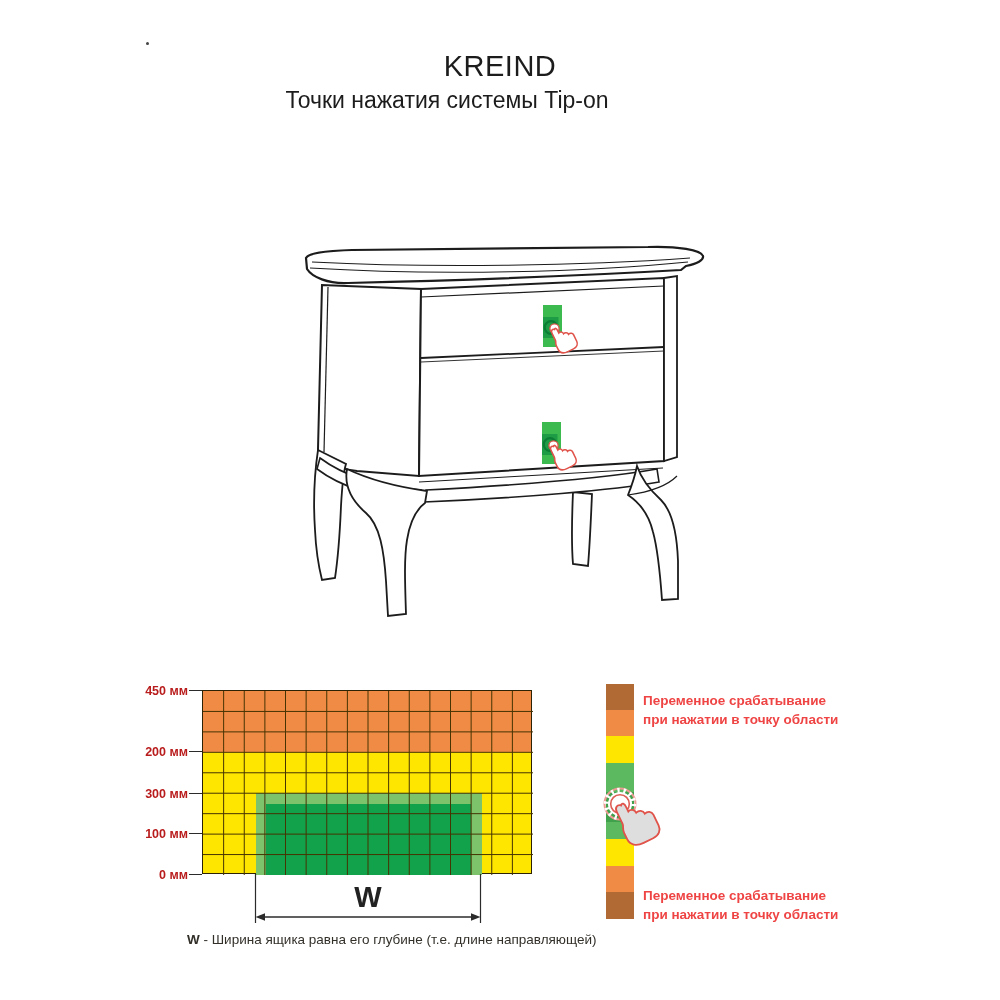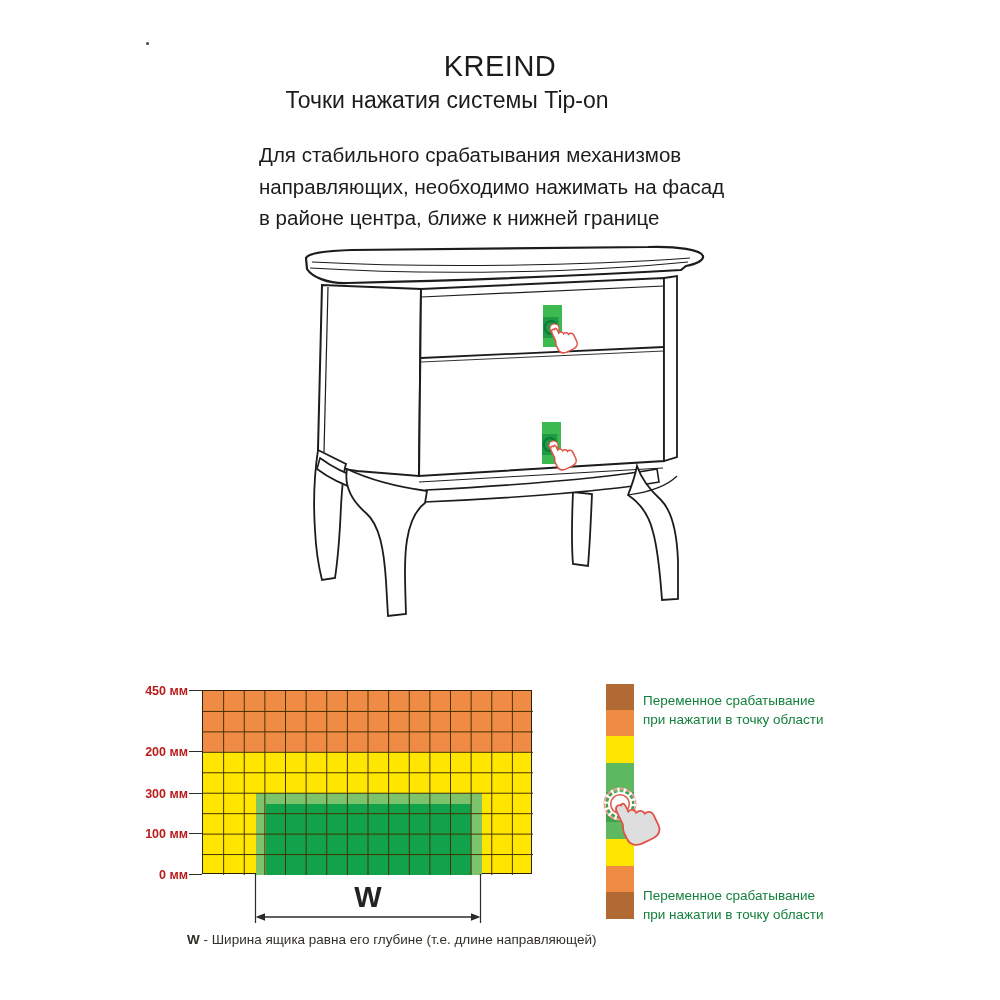--- a/index.html
+++ b/index.html
@@ -27,44 +27,39 @@
   .axis-row span{display:inline-block;width:48px;text-align:right;vertical-align:middle;}
   .axis-row i{display:inline-block;width:13px;height:1.5px;background:#2b2b2b;vertical-align:middle;margin-left:1px;}
 
   .w-label{position:absolute;left:255px;top:881px;width:226px;text-align:center;
            font-size:29px;font-weight:700;color:#222;}
   .caption{position:absolute;left:187px;top:932px;font-size:13.5px;color:#33302a;text-align:right;}
   .caption b{font-weight:700;}
 
   
   .legend-bar{position:absolute;left:606px;top:684px;width:28px;}
-  .legend-text{position:absolute;font-size:13.5px;line-height:19px;color:#15803d;}
+  .legend-text{position:absolute;font-size:13.5px;line-height:19px;color:#ef4444;font-weight:bold;}
   .lt1{left:643px;top:691px;}
   .lt2{left:660px;top:794px;}
   .lt3{left:643px;top:886px;}
 
   
   .overlay{position:absolute;left:0;top:0;pointer-events:none;}
   .ln{fill:none;stroke:#1c1c1c;}
   .fw{fill:#fff;stroke:#1c1c1c;}
 </style>
 </head>
 <body>
 
 <div id="page" data-name="instruction-sheet">
 
   <div class="stray-dot" data-name="stray-dot"></div>
 
   <div class="brand" data-name="brand-title">KREIND</div>
   <div class="subtitle" data-name="page-title">Точки нажатия системы Tip-on</div>
-  <div class="desc" data-name="description-paragraph">
-    <div data-name="description-line">Для стабильного срабатывания механизмов</div>
-    <div data-name="description-line">направляющих, необходимо нажимать на фасад</div>
-    <div data-name="description-line">в районе центра, ближе к нижней границе</div>
-  </div>
 
   <div class="grid" data-name="pressure-zone-grid">
     <div class="zone zone-orange" data-name="zone-orange"></div>
     <div class="zone zone-green-light" data-name="zone-green-light"></div>
     <div class="zone zone-green-dark" data-name="zone-green-dark"></div>
     <svg data-name="grid-lines" width="330" height="184" viewBox="0 0 330 184">
         <line x1="20.63" x2="20.63" y1="0" y2="184"></line>
         <line x1="41.25" x2="41.25" y1="0" y2="184"></line>
         <line x1="61.88" x2="61.88" y1="0" y2="184"></line>
         <line x1="82.50" x2="82.50" y1="0" y2="184"></line>

